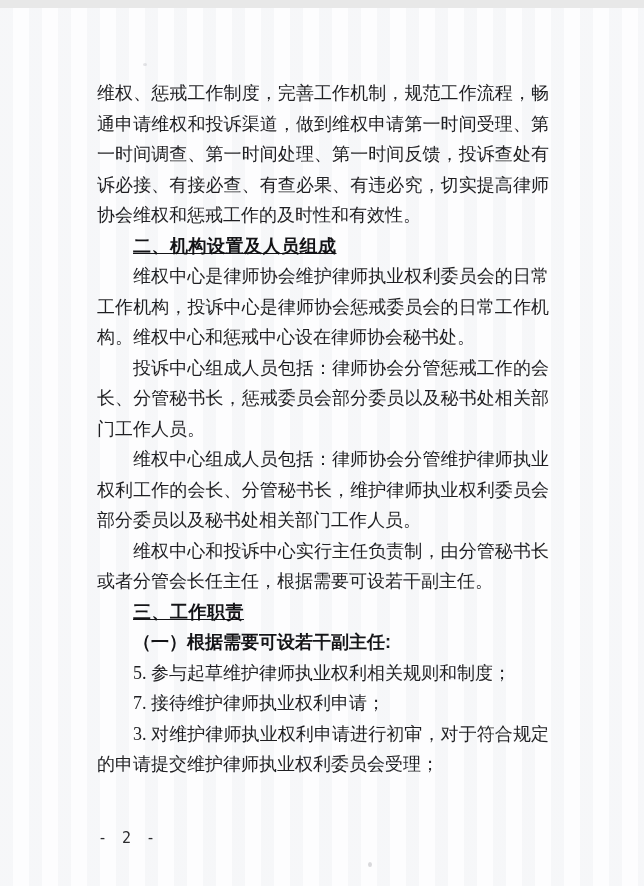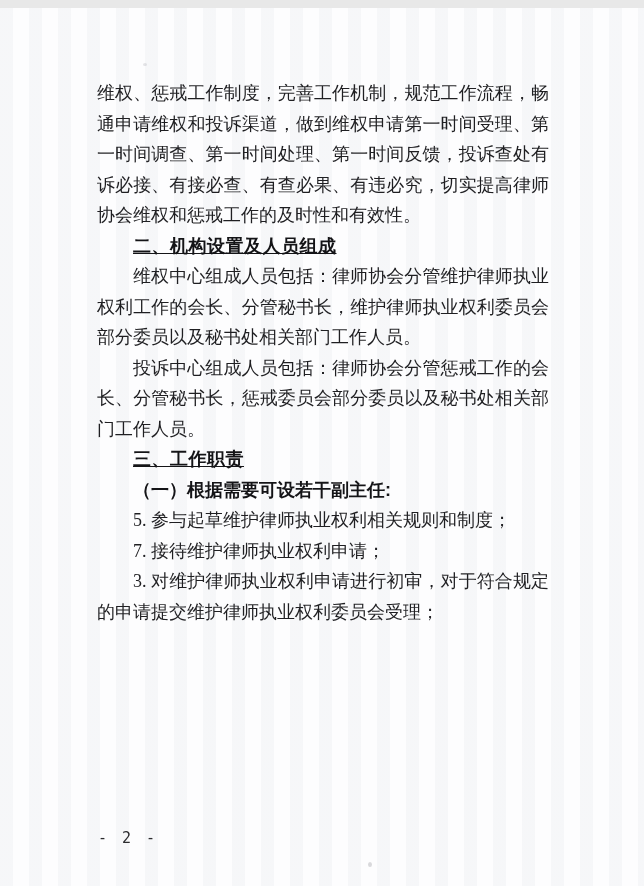--- a/index.html
+++ b/index.html
@@ -88,22 +88,24 @@
 </head>
 <body>
 
 <div class="page">
 
   <span class="speck speck-top"></span>
 
   <div class="content">
     <p class="para para-first">维权、惩戒工作制度，完善工作机制，规范工作流程，畅通申请维权和投诉渠道，做到维权申请第一时间受理、第一时间调查、第一时间处理、第一时间反馈，投诉查处有诉必接、有接必查、有查必果、有违必究，切实提高律师协会维权和惩戒工作的及时性和有效性。</p>
     <p class="heading">二、机构设置及人员组成</p>
+    <p class="para">维权中心是律师协会维护律师执业权利委员会的日常工作机构，投诉中心是律师协会惩戒委员会的日常工作机构。维权中心和惩戒中心设在律师协会秘书处。</p>
+    <p class="para">投诉中心组成人员包括：律师协会分管惩戒工作的会长、分管秘书长，惩戒委员会部分委员以及秘书处相关部门工作人员。</p>
     <p class="para">维权中心组成人员包括：律师协会分管维护律师执业权利工作的会长、分管秘书长，维护律师执业权利委员会部分委员以及秘书处相关部门工作人员。</p>
-    <p class="para">投诉中心组成人员包括：律师协会分管惩戒工作的会长、分管秘书长，惩戒委员会部分委员以及秘书处相关部门工作人员。</p>
+    <p class="para">维权中心和投诉中心实行主任负责制，由分管秘书长或者分管会长任主任，根据需要可设若干副主任。</p>
     <p class="heading">三、工作职责</p>
     <p class="subheading">（一）根据需要可设若干副主任:</p>
     <p class="list-item">5. 参与起草维护律师执业权利相关规则和制度；</p>
     <p class="list-item">7. 接待维护律师执业权利申请；</p>
     <p class="list-item">3. 对维护律师执业权利申请进行初审，对于符合规定的申请提交维护律师执业权利委员会受理；</p>
   </div>
 
   <div class="page-number">- 2 -</div>
 
   <span class="speck speck-bottom"></span>

